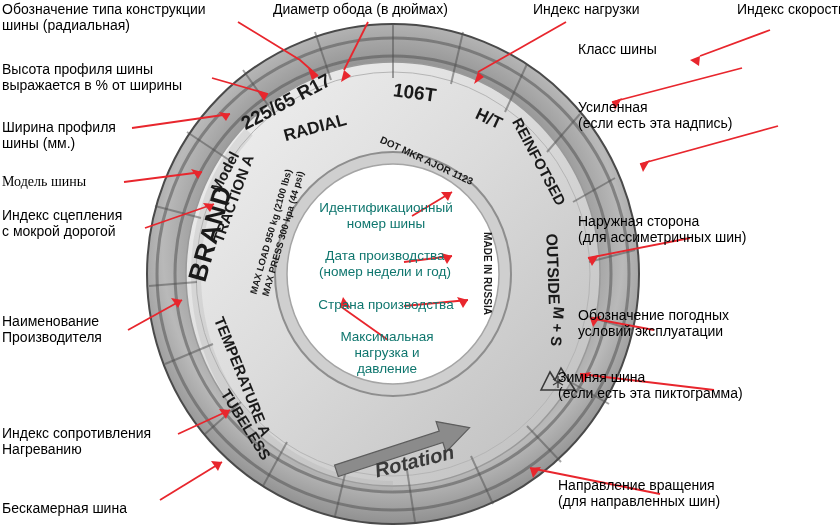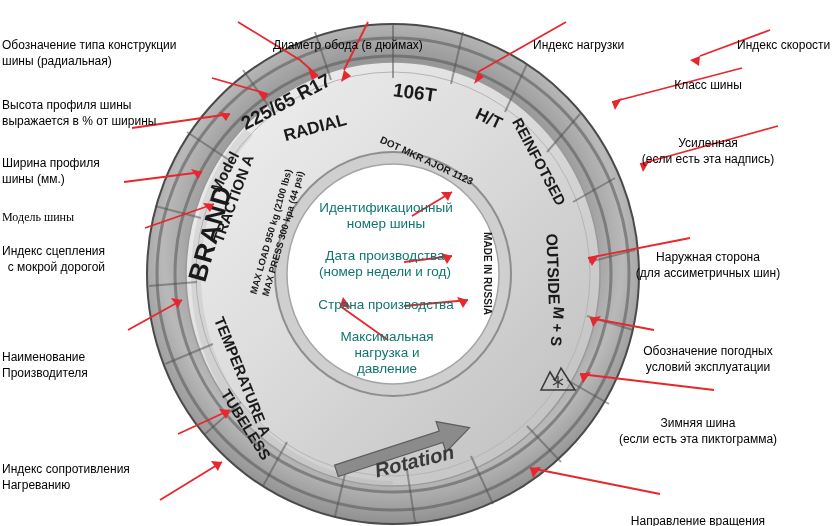--- a/index.html
+++ b/index.html
@@ -10,28 +10,27 @@
   #root {
     position: relative;
     width: 840px;
     height: 526px;
     background: #ffffff;
     font-family: "Liberation Sans", sans-serif;
     overflow: hidden;
   }
   .label {
     position: absolute;
-    font-size: 12px;
+    font-size: 14px;
     line-height: 15.5px;
     color: #000;
     white-space: pre;
-    margin-top: 36px;
   }
   .label.left { text-align: left; }
-  .label.right { text-align: center; }
+  .label.right { text-align: left; }
 
   svg.overlay {
     position: absolute;
     left: 0;
     top: 0;
     width: 840px;
     height: 526px;
     pointer-events: none;
   }
 
@@ -232,40 +231,40 @@
     </g>
   </svg>
 
   <div class="label left" style="left:2px; top:2px;">Обозначение типа конструкции
 шины (радиальная)</div>
   <div class="label left" style="left:2px; top:62px;">Высота профиля шины
 выражается в % от ширины</div>
   <div class="label left" style="left:2px; top:120px;">Ширина профиля
 шины (мм.)</div>
   <div class="label left" style="left:2px; top:174px;font-family:Liberation Serif, serif;">Модель шины</div>
-  <div class="label left" style="left:2px; top:208px;text-align:right;">Индекс сцепления
+  <div class="label left" style="left:2px; top:208px;">Индекс сцепления
 с мокрой дорогой</div>
   <div class="label left" style="left:2px; top:314px;">Наименование
 Производителя</div>
   <div class="label left" style="left:2px; top:426px;">Индекс сопротивления
 Нагреванию</div>
   <div class="label left" style="left:2px; top:501px;">Бескамерная шина</div>
 
   <div class="label left" style="left:273px; top:2px;">Диаметр обода (в дюймах)</div>
   <div class="label left" style="left:533px; top:2px;">Индекс нагрузки</div>
   <div class="label left" style="left:737px; top:2px;">Индекс скорости</div>
 
   <div class="label right" style="right:2px; top:42px; width:260px;">Класс шины</div>
   <div class="label right" style="right:2px; top:100px; width:260px;">Усиленная
 (если есть эта надпись)</div>
   <div class="label right" style="right:2px; top:214px; width:260px;">Наружная сторона
 (для ассиметричных шин)</div>
   <div class="label right" style="right:2px; top:308px; width:260px;">Обозначение погодных
 условий эксплуатации</div>
-  <div class="label right" style="right:2px; top:380px; width:280px;">Зимняя шина
+  <div class="label right" style="right:2px; top:370px; width:280px;">Зимняя шина
 (если есть эта пиктограмма)</div>
   <div class="label right" style="right:2px; top:478px; width:280px;">Направление вращения
 (для направленных шин)</div>
 
   <div class="callout-box" style="left:306px; top:200px; width:160px;">Идентификационный
 номер шины</div>
   <div class="callout-box" style="left:300px; top:248px; width:170px;">Дата производства
 (номер недели и год)</div>
   <div class="callout-box" style="left:322px; top:329px; width:130px;">Максимальная
 нагрузка и

